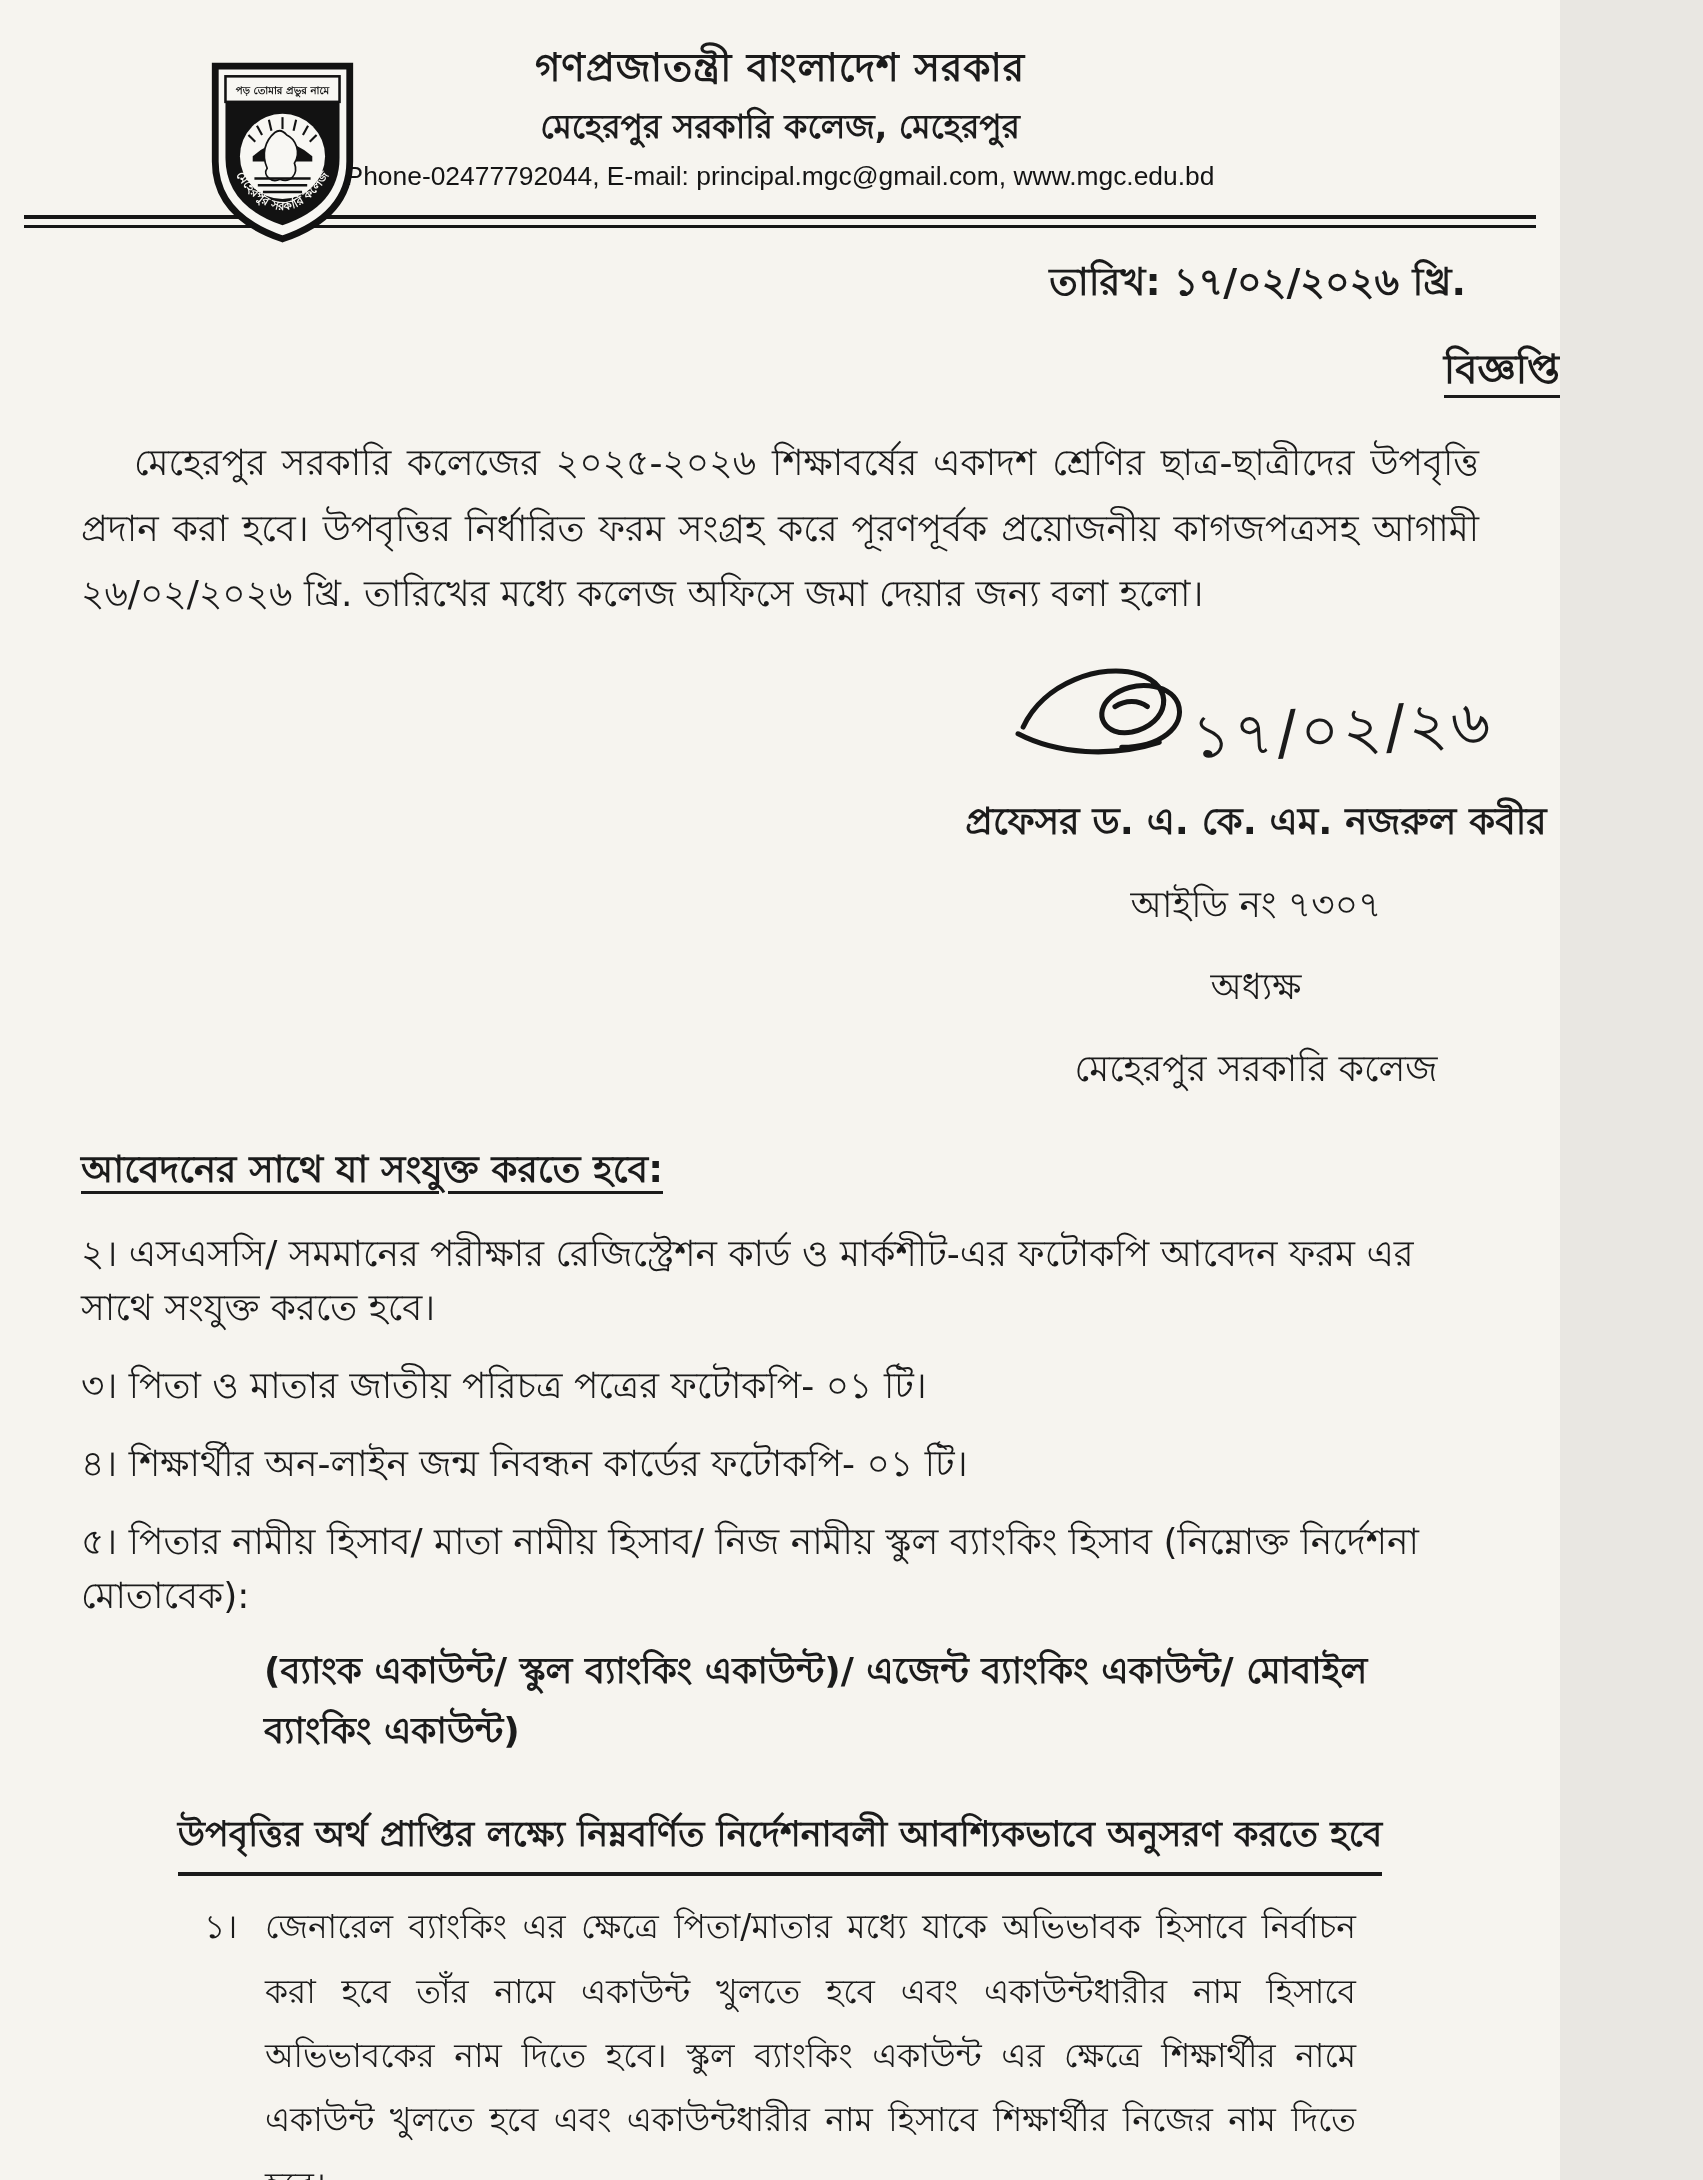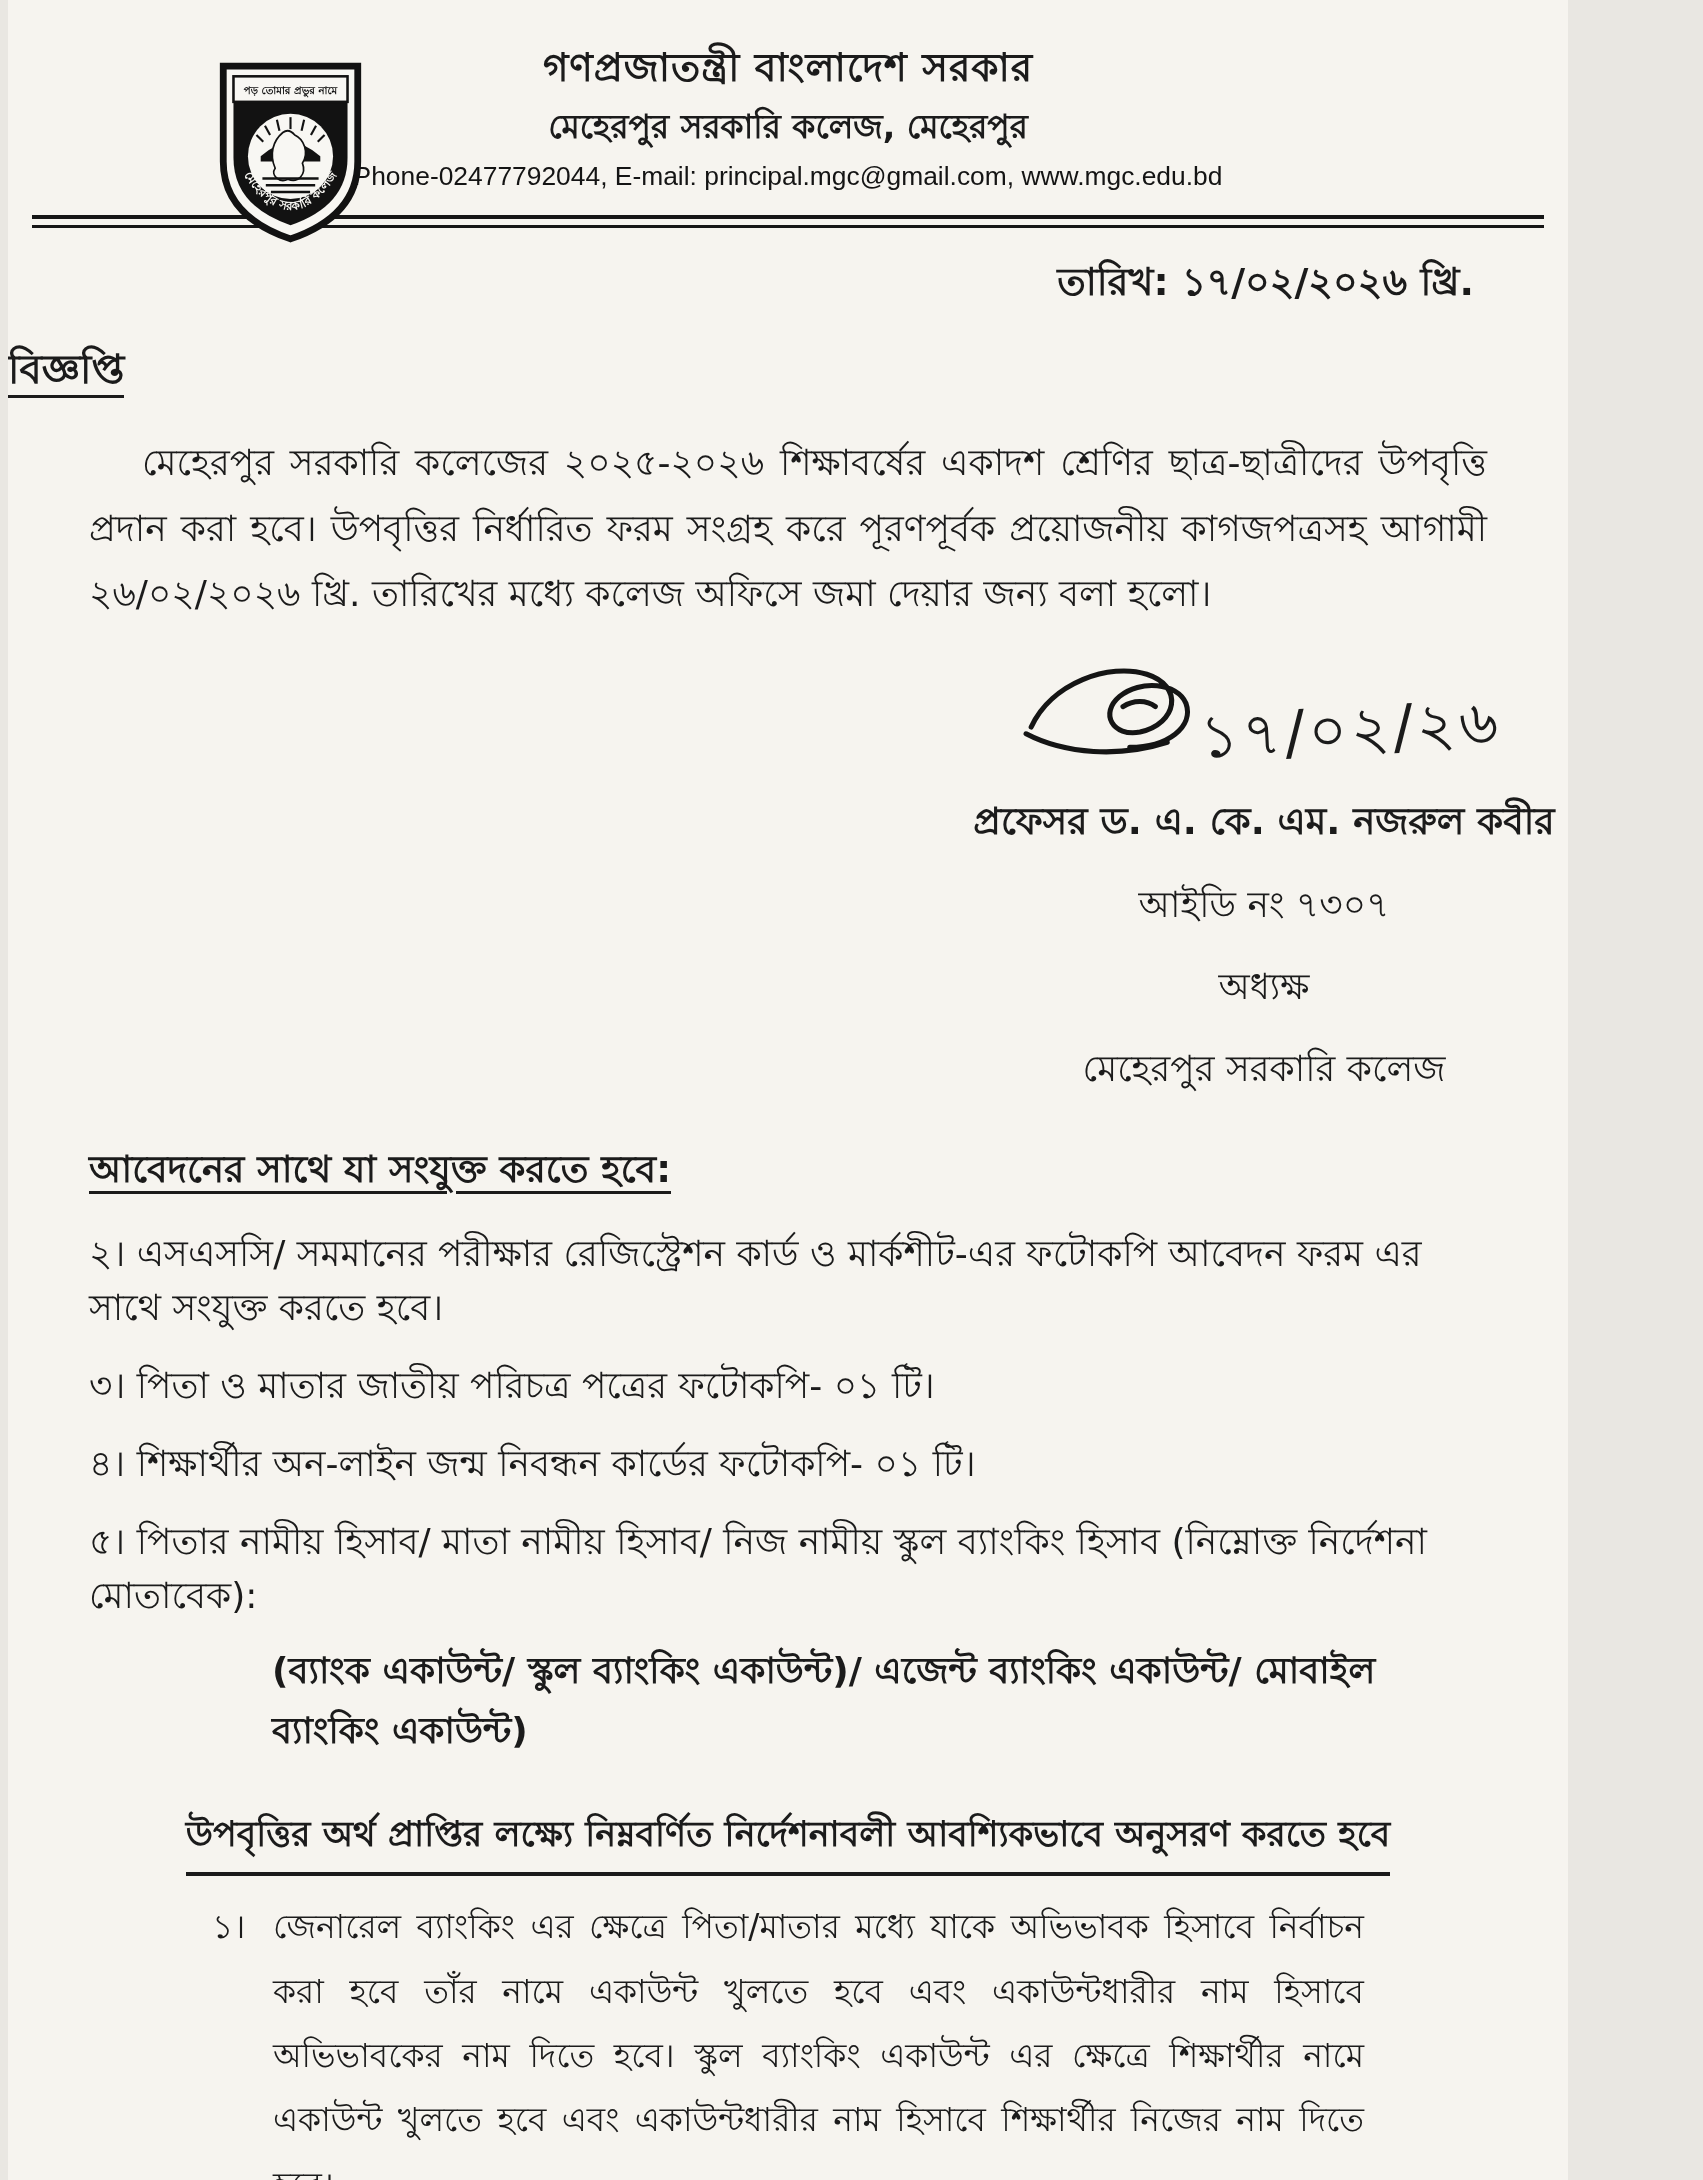--- a/index.html
+++ b/index.html
@@ -7,21 +7,20 @@
     width:1704px;height:2181px;
     background:#e9e7e2;
     font-family:"DejaVu Sans",sans-serif;
     color:#1b1b1b;
   }
   .page{
     position:relative;
     width:1560px;height:2181px;
     background:#f6f4ef;
     overflow:hidden;
-    margin-left:8px;
   }
   
   .logo-wrap{
     position:absolute;left:210px;top:61px;
     width:145px;height:183px;
   }
   .head-center{
     padding-top:44px;
     text-align:center;
     line-height:1.25;
@@ -39,21 +38,21 @@
     border-bottom:3.4px solid #161616;
     height:6px;
   }
   
   .date-line{
     margin:24px 94px 0 0;
     text-align:right;
     font-size:38px;font-weight:bold;
   }
   .notice-title{
-    text-align:left;
+    text-align:right;
     margin-top:22px;
     font-size:40px;font-weight:bold;
   }
   .notice-title span{
     border-bottom:3.4px solid #1b1b1b;
     padding-bottom:3.4px;
   }
   .notice-body{
     margin:25.6px 81px 0 81px;
     font-size:36px;

